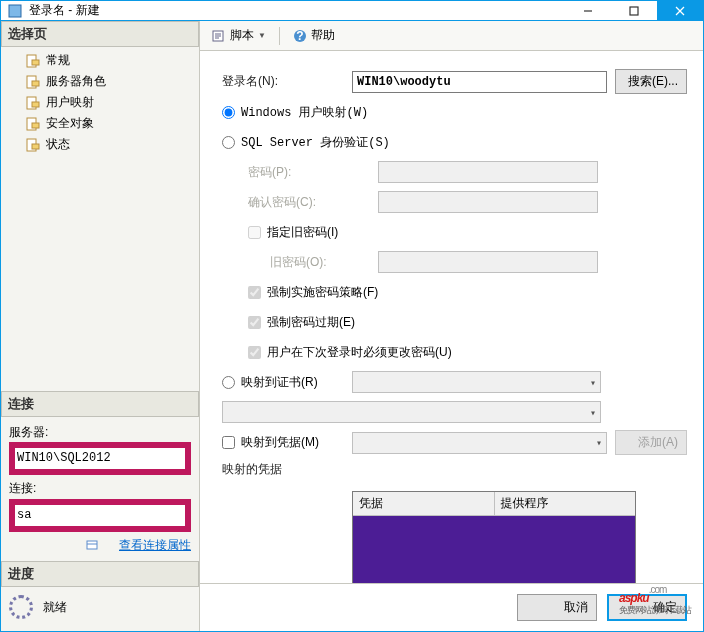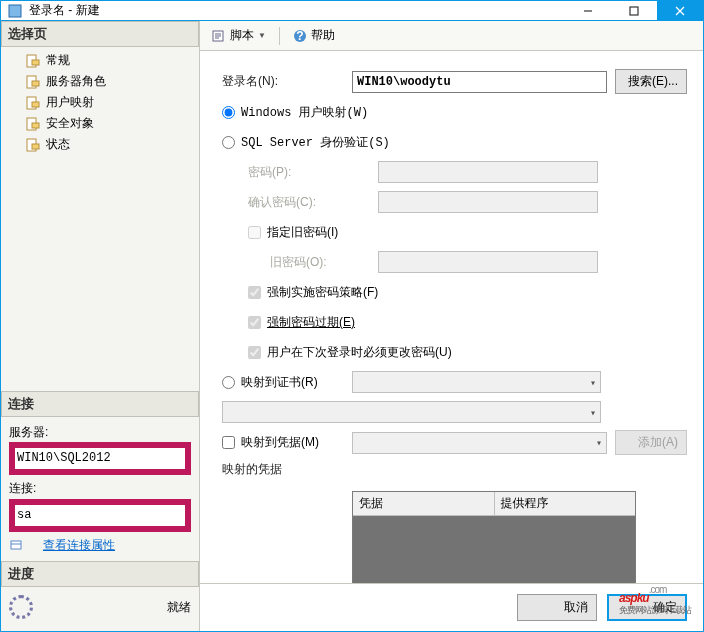--- a/index.html
+++ b/index.html
@@ -13,40 +13,40 @@
 .body { flex:1; display:flex; overflow:hidden; }
 .sidebar { width:199px; background:#f4f4f0; border-right:1px solid #c8c8c0; display:flex; flex-direction:column; }
 .panel-hd { background:#e8e8e0; border:1px solid #c0c0b8; padding:3px 6px; font-weight:bold; color:#333; font-size:13px;}
 .nav { padding:3px 16px; }
 .nav-item { display:flex; align-items:center; padding:2px 8px; cursor:default; }
 .nav-item .nicon { width:16px; height:16px; margin-right:5px; display:flex; align-items:center; justify-content:center;}
 .conn { margin-top:auto; padding-bottom:4px;}
 .conn-body { padding:6px 8px; line-height:1.6; }
 .conn-body .val { background:#fff; border:6px solid #be185d; padding:1px 2px; margin-bottom:4px;}
 .conn-body a { color:#0066cc; text-decoration:underline; }
-.status-row { display:flex; align-items:center; padding:8px;justify-content:space-between;}
+.status-row { display:flex; align-items:center; padding:8px;}
 .spinner { width:24px; height:24px; border:3px dotted #77a; border-radius:50%; margin-right:10px;}
 .main { flex:1; display:flex; flex-direction:column; background:#fff;}
 .toolbar { height:30px; border-bottom:1px solid #c8c8c0; display:flex; align-items:center; padding:0 8px; gap:6px; background:#f8f8f5;}
 .tb-btn { display:flex; align-items:center; gap:4px; padding:2px 4px; }
 .tb-btn .drop { font-size:8px; color:#555;}
 .sep { width:1px; height:18px; background:#c8c8c0; margin:0 3px;}
 .form { flex:1; padding:18px 16px 8px 22px; overflow:auto;}
 .row { display:flex; align-items:center; margin-bottom:6px; min-height:24px;}
 .lbl { width:130px; color:#222;}
 .lbl.dis { color:#a8a8a0;}
 .row input[type=text], .row input[type=password], .row select { border:1px solid #7a7a7a; height:22px; padding:2px 4px; background:#fff;}
 .row input[disabled] { background:#f0f0f0; border-color:#c0c0c0;}
 .btn { border:1px solid #999; background:#e6e6e6; padding:3px 8px; min-width:72px; text-align:right;}
 .btn.dis { color:#a0a0a0; border-color:#c8c8c8;}
 .indent { padding-left:26px;}
 .indent2 { padding-left:48px;}
 .radio, .chk { margin-right:6px;}
 .chk-dis { accent-color:#a0a0a0;}
-.grid { border:1px solid #7a7a7a; height:110px; margin-left:130px; margin-right:51px; background:#737373;}
+.grid { border:1px solid #7a7a7a; height:110px; margin-left:130px; margin-right:51px; background:#4c1d95;}
 .grid-hd { display:flex; background:#f0f0f0; border-bottom:1px solid #c0c0c0;}
 .grid-hd div { flex:1; padding:3px 6px; border-right:1px solid #c0c0c0;}
 .grid-hd div:last-child{border-right:none;}
 .sel { border:1px solid #7a7a7a; background:#fff; height:22px; display:flex; align-items:center; padding:0 18px 0 4px; position:relative; font-family: Consolas, monospace;}
 .sel::after{content:"▾"; position:absolute; right:4px; font-size:10px; color:#555;}
 .footer { border-top:1px solid #c8c8c0; padding:10px 16px; display:flex; justify-content:flex-end; gap:10px; position:relative;}
 .watermark { position:absolute; right:12px; bottom:14px; font-size:24px; font-weight:bold; font-style:italic; color:#d81c1c; letter-spacing:-1px; pointer-events:none;}
 .watermark .com{font-size:10px; color:#888; font-style:normal; font-weight:normal; vertical-align:super;}
 .watermark .sub{font-size:9px; color:#666; font-style:normal; font-weight:normal; display:block; text-align:right; margin-top:-4px;}
 .mono { font-family: Consolas, "Courier New", monospace; }
@@ -135,21 +135,21 @@
           </div>
       </div>
 
       <div class="conn">
         <div class="panel-hd">连接</div>
         <div class="conn-body">
           <div>服务器:</div>
           <div class="val mono">WIN10\SQL2012</div>
           <div>连接:</div>
           <div class="val mono">sa</div>
-          <div style="display:flex;align-items:center;gap:20px;margin-top:4px;">
+          <div style="display:flex;align-items:center;gap:20px;margin-top:4px;justify-content:flex-end;">
             <span>
                 <svg width="14" height="14">
                   <rect x="2" y="3" width="10" height="8" fill="#fff" stroke="#5c8ccc"></rect>
                   <line x1="2" y1="6" x2="12" y2="6" stroke="#5c8ccc"></line>
                 </svg>
               </span>
             <a href="#">查看连接属性</a>
           </div>
         </div>
         <div class="panel-hd">进度</div>
@@ -223,21 +223,21 @@
           <span class="lbl dis" style="width:108px">旧密码(O):</span>
           <input type="password" disabled="" style="width: 220px;">
         </div>
         <div class="row indent">
           <label style="display:flex;align-items:center;">
               <input type="checkbox" class="chk chk-dis" checked="" disabled="" style="">
               <span class="dis">强制实施密码策略(F)</span>
             </label>
         </div>
         <div class="row indent">
-          <label style="display:flex;align-items:center;text-decoration:underline;">
+          <label style="display:flex;align-items:center;">
               <input type="checkbox" class="chk chk-dis" checked="" disabled="" style="">
               <span class="dis">强制密码过期(E)</span>
             </label>
         </div>
         <div class="row indent">
           <label style="display:flex;align-items:center;">
               <input type="checkbox" class="chk chk-dis" checked="" disabled="" style="">
               <span class="dis">用户在下次登录时必须更改密码(U)</span>
             </label>
         </div>

